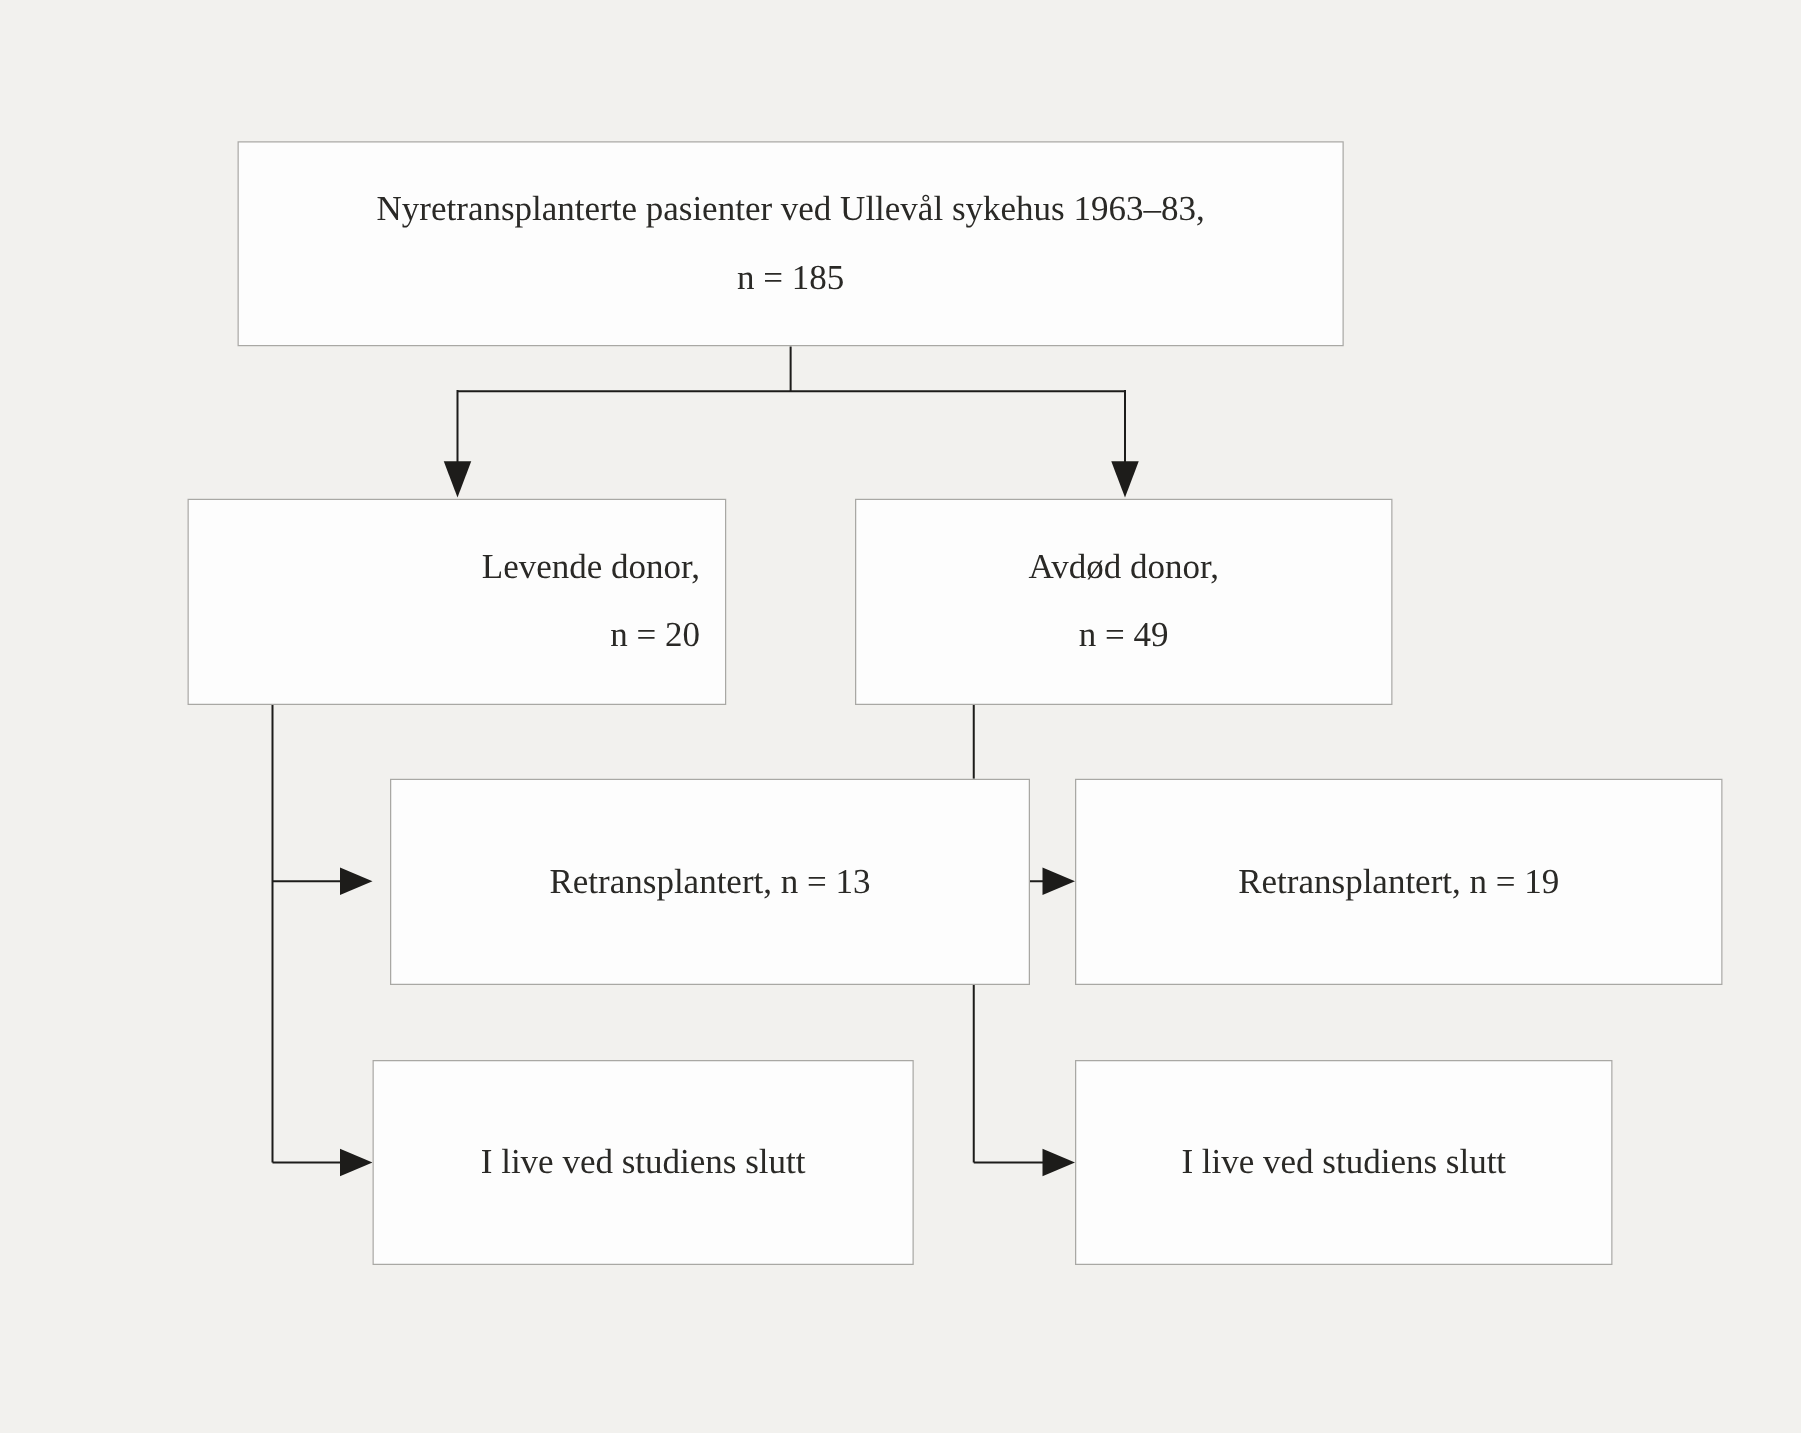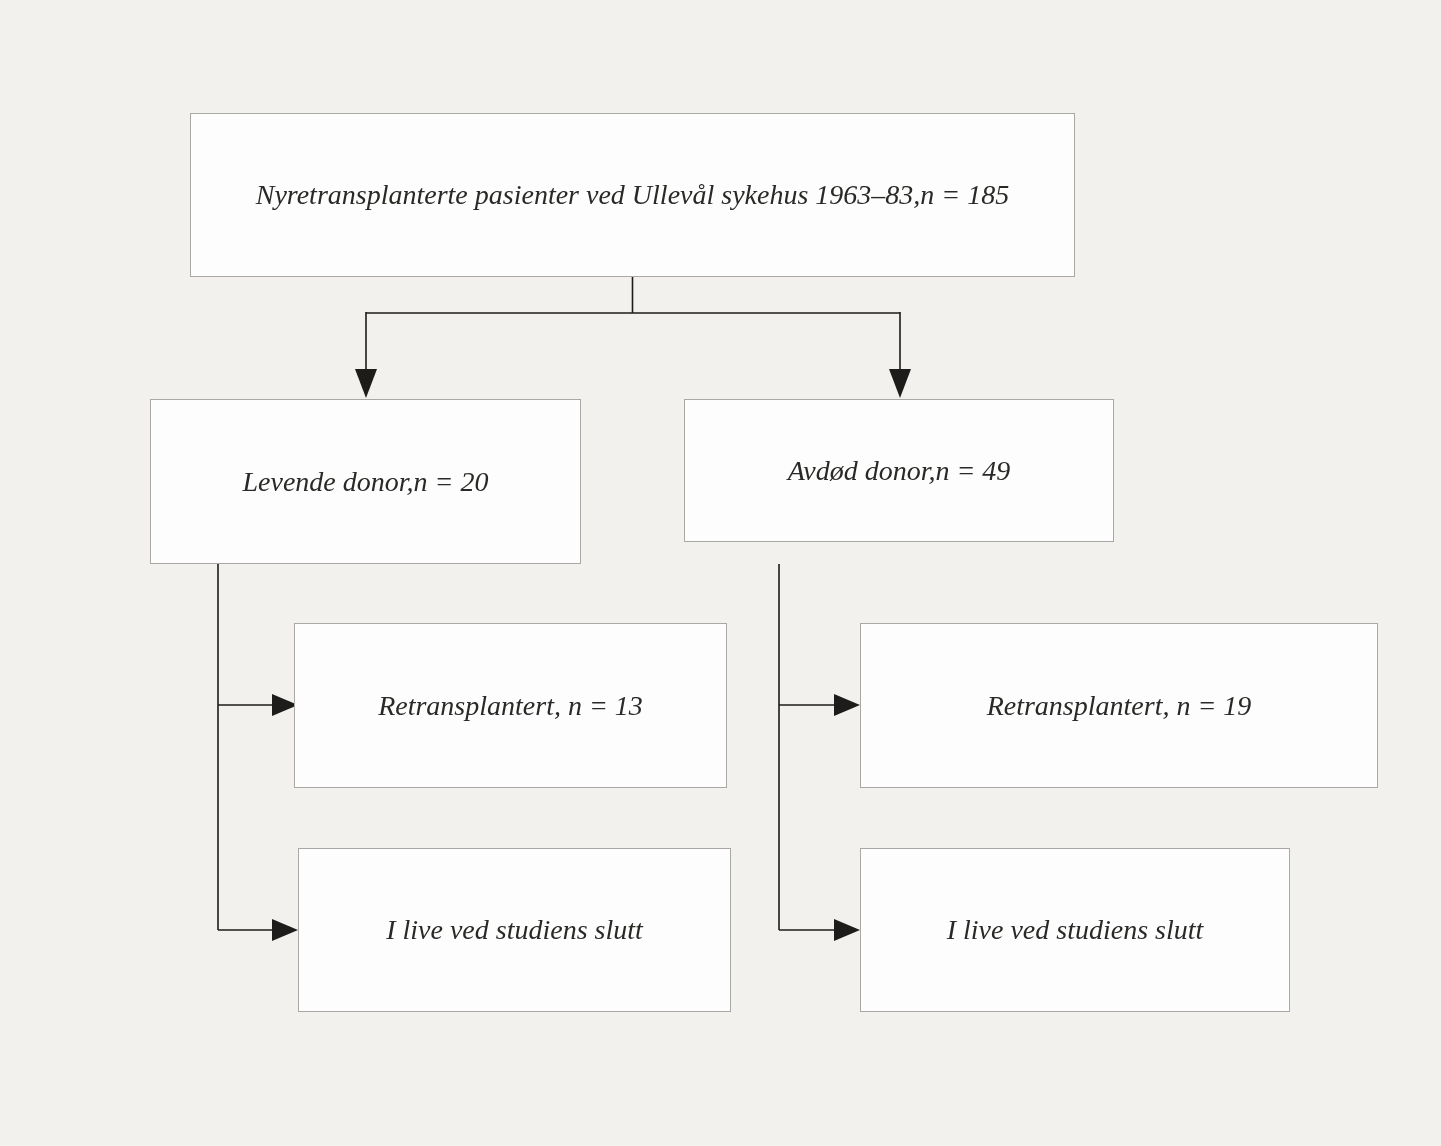--- a/index.html
+++ b/index.html
@@ -35,35 +35,34 @@
   svg.connectors polygon{
     fill:var(--line);
     stroke:none;
   }
   .node{
     position:absolute;
     box-sizing:border-box;
     background:var(--box-fill);
     border:1.5px solid var(--box-border);
     display:flex;
-    flex-direction:row;
+    flex-direction:column;
     align-items:center;
     justify-content:center;
     text-align:center;
-    font-style:italic;
     font-size:28px;
     color:var(--text);
     padding:0 20px;
   }
   .stat{ row-gap:23px; }
   .wrap{ line-height:1.32;text-align:center; }
   .node-root     { left:190px; top:113px;  width:885px; height:164px; }
-  .node-living   { left:150px; top:399px;  width:431px; height:165px; }
-  .node-deceased { left:684px; top:399px;  width:430px; height:143px; }
-  .node-l-re     { left:294px; top:623px;  width:433px; height:165px; }
+  .node-living   { left:150px; top:399px;  width:431px; height:165px;align-items:flex-end; }
+  .node-deceased { left:684px; top:399px;  width:430px; height:165px; }
+  .node-l-re     { left:312px; top:623px;  width:512px; height:165px; }
   .node-l-alive  { left:298px; top:848px;  width:433px; height:164px; }
   .node-d-re     { left:860px; top:623px;  width:518px; height:165px; }
   .node-d-alive  { left:860px; top:848px;  width:430px; height:164px; }
 </style>
 </head>
 <body>
 
 <div class="canvas">
 
   <svg class="connectors" viewBox="0 0 1441 1146" xmlns="http://www.w3.org/2000/svg">

